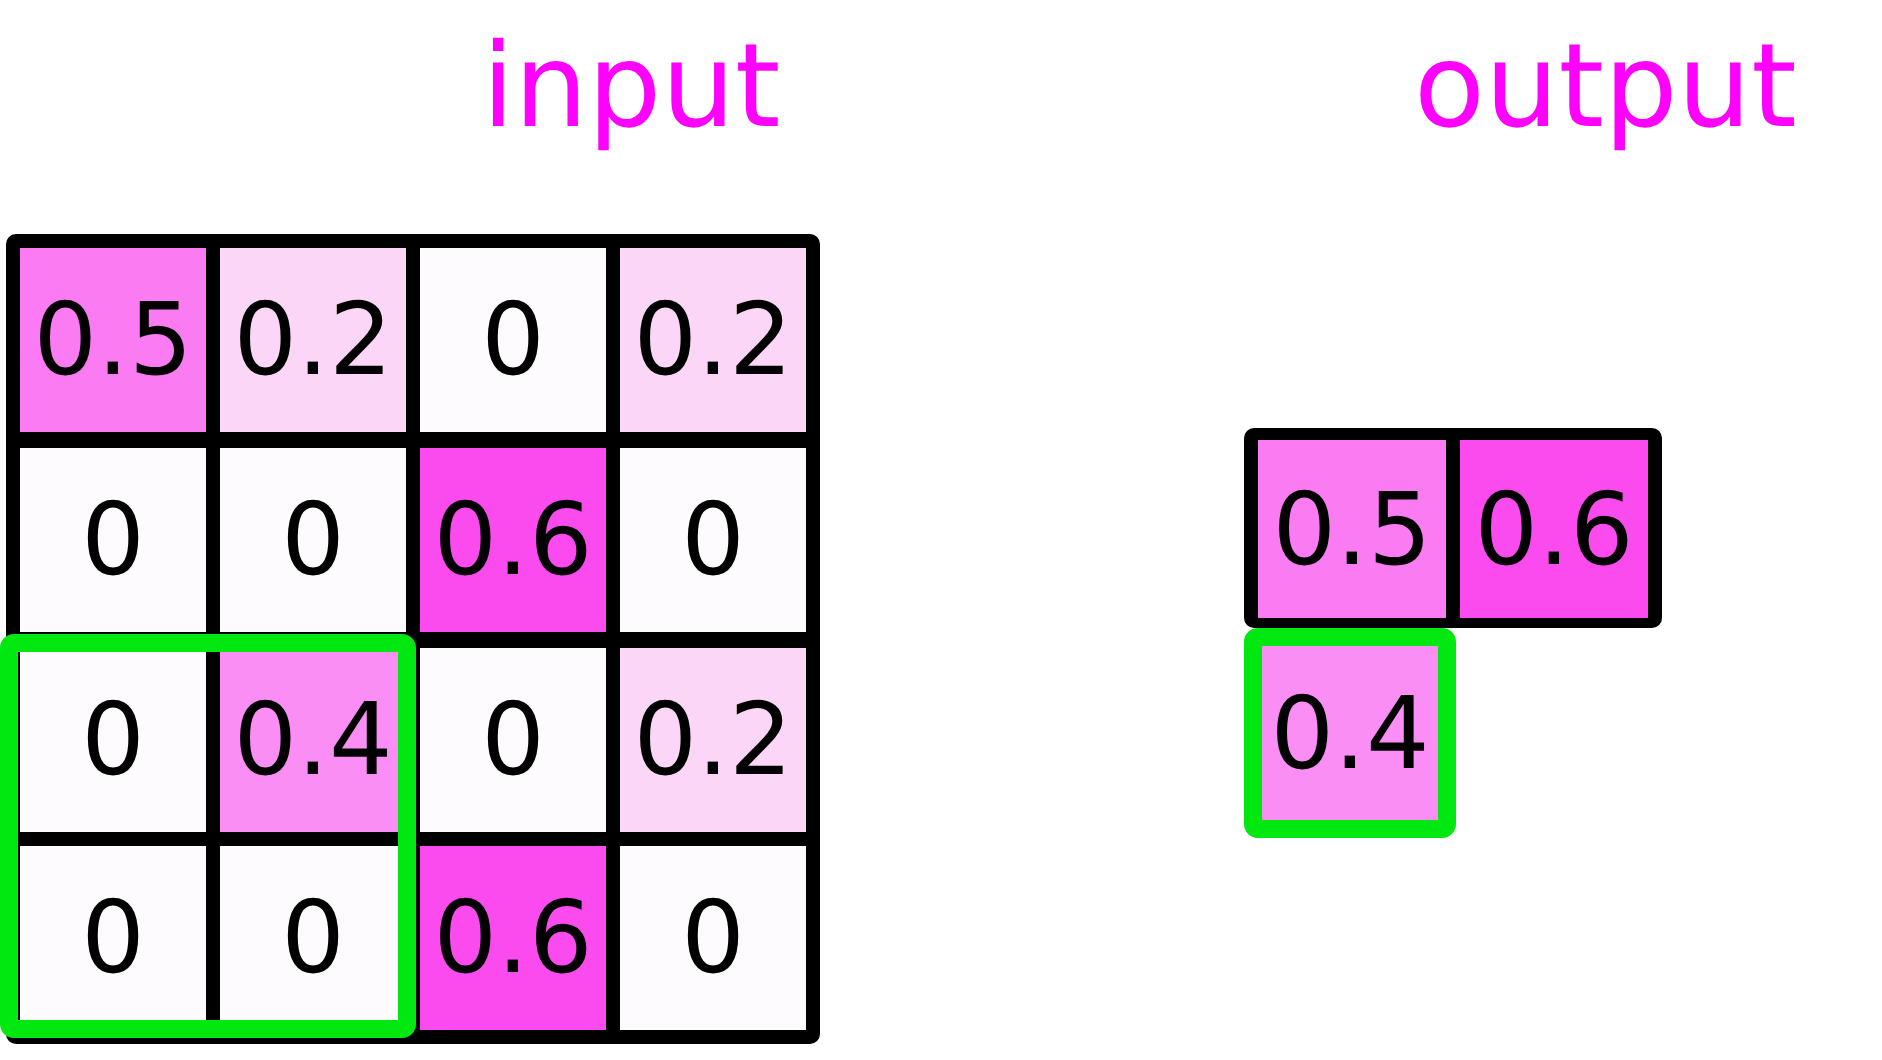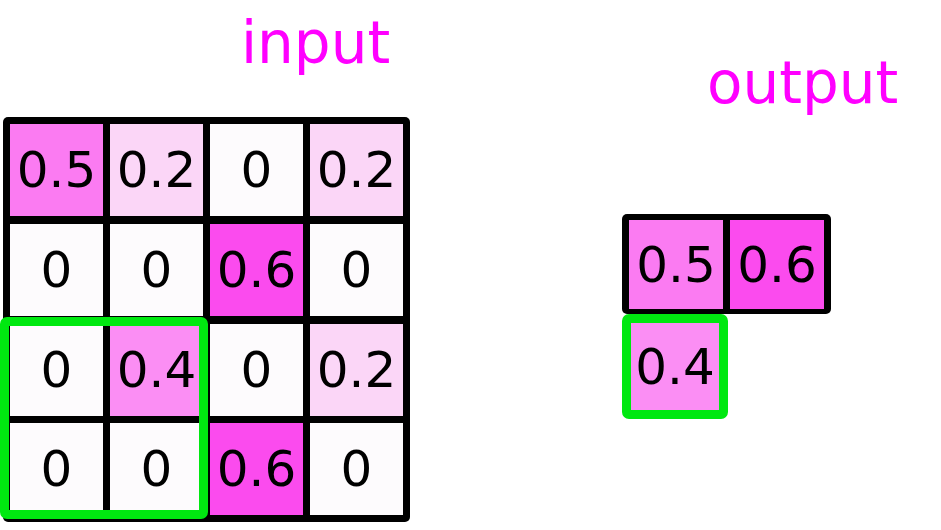--- a/index.html
+++ b/index.html
@@ -19,21 +19,21 @@
   .title {
     position: absolute;
     color: #ff00ff;
     font-size: 58px;
     line-height: 58px;
     font-weight: 400;
     white-space: nowrap;
     font-family: "DejaVu Sans", sans-serif;
   }
   #title-input  { left: 241px; top: 14px; }
-  #title-output { left: 707px; top: 14px; margin-top: 40px; }
+  #title-output { left: 707px; top: 14px; }
 
   
   #input-grid {
     position: absolute;
     left: 3px;
     top: 117px;
     width: 407px;
     height: 405px;
     background: #000000;
     border-radius: 5px;

